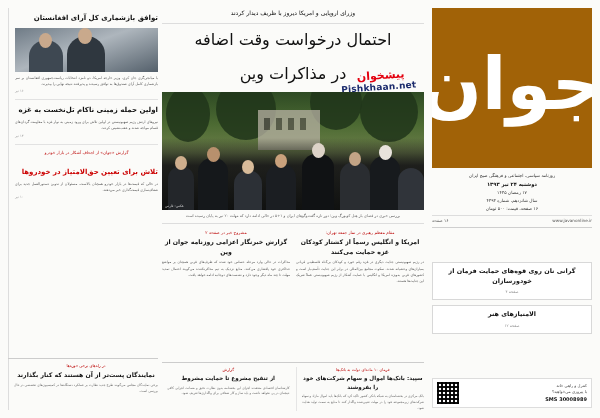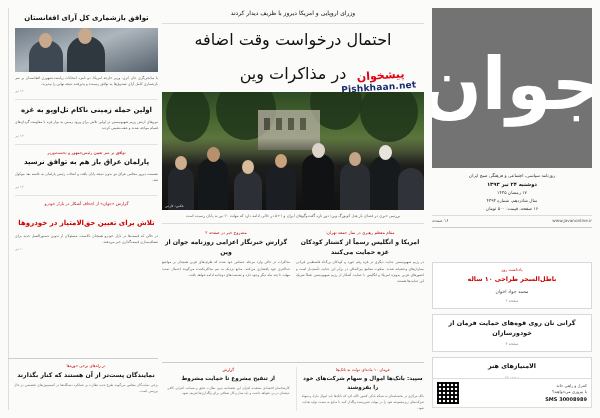--- a/index.html
+++ b/index.html
@@ -9,21 +9,21 @@
     background:#ffffff;
     font-family:"DejaVu Sans", sans-serif;
     direction:rtl;
     overflow:hidden;
   }
   .page { position:relative; width:600px; height:418px; background:#fbfbf9; }
 
   
   .masthead {
     position:absolute; top:8px; right:8px; width:160px; height:160px;
-    background:#737373; color:#fff; overflow:hidden;
+    background:#a16207; color:#fff; overflow:hidden;
   }
   .masthead .logo {
     position:absolute; inset:0;
     display:flex; align-items:center; justify-content:center;
     font-family:"DejaVu Sans", sans-serif;
     font-size:72px; font-weight:bold; letter-spacing:-2px;
     line-height:1; padding-bottom:8px;
   }
 
   
@@ -52,21 +52,21 @@
   .promo .foot { font-size:3.8px; color:#888; margin-top:3px; }
 
   
   .leftcol {
     position:absolute; top:8px; right:442px; width:150px; height:402px;
     border-left:1px solid #ddd; padding-left:6px;
   }
   .side-item { border-bottom:1px solid #e2e2e2; padding:5px 0 6px 0; }
   .side-item:last-child { border-bottom:none; }
   .side-title {
-    font-size:7px; font-weight:bold; color:#111; text-align:center;
+    font-size:7px; font-weight:bold; color:#111; text-align:right;
     line-height:1.65;
   }
   .side-title.red { color:#cc0000;margin-top:12px; }
   .side-kicker { font-size:4.2px; color:#b00; text-align:center; margin-bottom:2px; }
   .side-body {
     font-size:3.5px; color:#555; line-height:1.75; text-align:justify;
     margin-top:3px; max-height:40px; overflow:hidden;
   }
   .side-meta { font-size:3.4px; color:#999; text-align:left; margin-top:2px; }
   .side-photo {
@@ -183,26 +183,20 @@
     <div class="line">سال شانزدهم، شماره ۴۳۹۳</div>
     <div class="line">۱۶ صفحه، قیمت: ۵۰۰ تومان</div>
     <div class="divider"></div>
     <div class="row">
       <span>www.javanonline.ir</span>
       <span>۱۶ صفحه</span>
     </div>
   </div>
 
   <div class="rightcol">
-    <div class="promo">
-      <div class="kicker">یادداشت روز</div>
-      <div class="title red">باطل‌السحر طراحی ۱۰ ساله</div>
-      <div class="sub">محمد جواد اخوان</div>
-      <div class="foot">صفحه ۲</div>
-    </div>
     <div class="promo">
       <div class="title">گرانی نان روی قوه‌های حمایت فرمان از خودورسازان</div>
       <div class="foot">صفحه ۴</div>
     </div>
     <div class="promo">
       <div class="title">الامتیاز‌های هنر</div>
       <div class="foot">صفحه ۱۲</div>
     </div>
   </div>
 
@@ -294,29 +288,23 @@
       <div class="side-photo">
         <div class="f1"></div>
           <div class="f2"></div>
           <div class="h1"></div>
           <div class="h2"></div>
       </div>
       <div class="side-body">با میانجی‌گری جان کری، وزیر خارجه امریکا، دو نامزد انتخابات ریاست‌جمهوری افغانستان بر سر بازشماری کامل آرای صندوق‌ها به توافق رسیدند و پذیرفتند نتیجه نهایی را بپذیرند.</div>
       <div class="side-meta">۱۶ تیر</div>
     </div>
     <div class="side-item">
-      <div class="side-title">اولین حمله زمینی ناکام تل‌اویو به غزه</div>
+      <div class="side-title">اولین حمله زمینی ناکام تل‌نخست به غزه</div>
       <div class="side-body">نیروهای ارتش رژیم صهیونیستی در اولین تلاش برای ورود زمینی به نوار غزه با مقاومت گردان‌های قسام مواجه شدند و عقب‌نشینی کردند.</div>
       <div class="side-meta">۱۴ تیر</div>
-    </div>
-    <div class="side-item">
-      <div class="side-kicker">توافق بر سر تعیین رئیس‌جمهور و نخست‌وزیر</div>
-      <div class="side-title">پارلمان عراق باز هم به توافق نرسید</div>
-      <div class="side-body">نشست دیروز مجلس عراق نیز بدون نتیجه پایان یافت و انتخاب رئیس پارلمان به جلسه بعد موکول شد.</div>
-      <div class="side-meta">۱۲ تیر</div>
     </div>
     <div class="side-item">
       <div class="side-kicker">گزارش «جوان» از اجحاف آشکار در بازار خودرو</div>
       <div class="side-title red">تلاش برای تعیین حق‌الامتیاز در خودروها</div>
       <div class="side-body">در حالی که قیمت‌ها در بازار خودرو همچنان بالاست، مسئولان از تدوین دستورالعمل جدید برای شفاف‌سازی قیمت‌گذاری خبر می‌دهند.</div>
       <div class="side-meta">۱۰ تیر</div>
     </div>
   </div>
 
   <div class="left-bottom">

